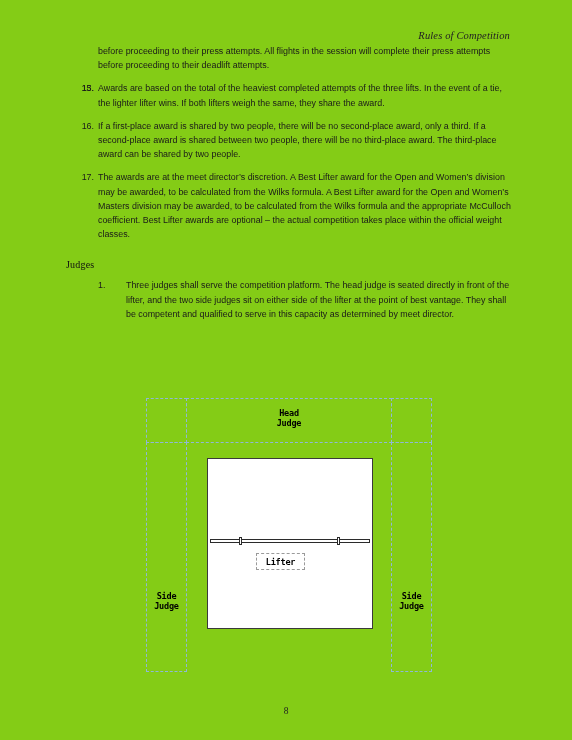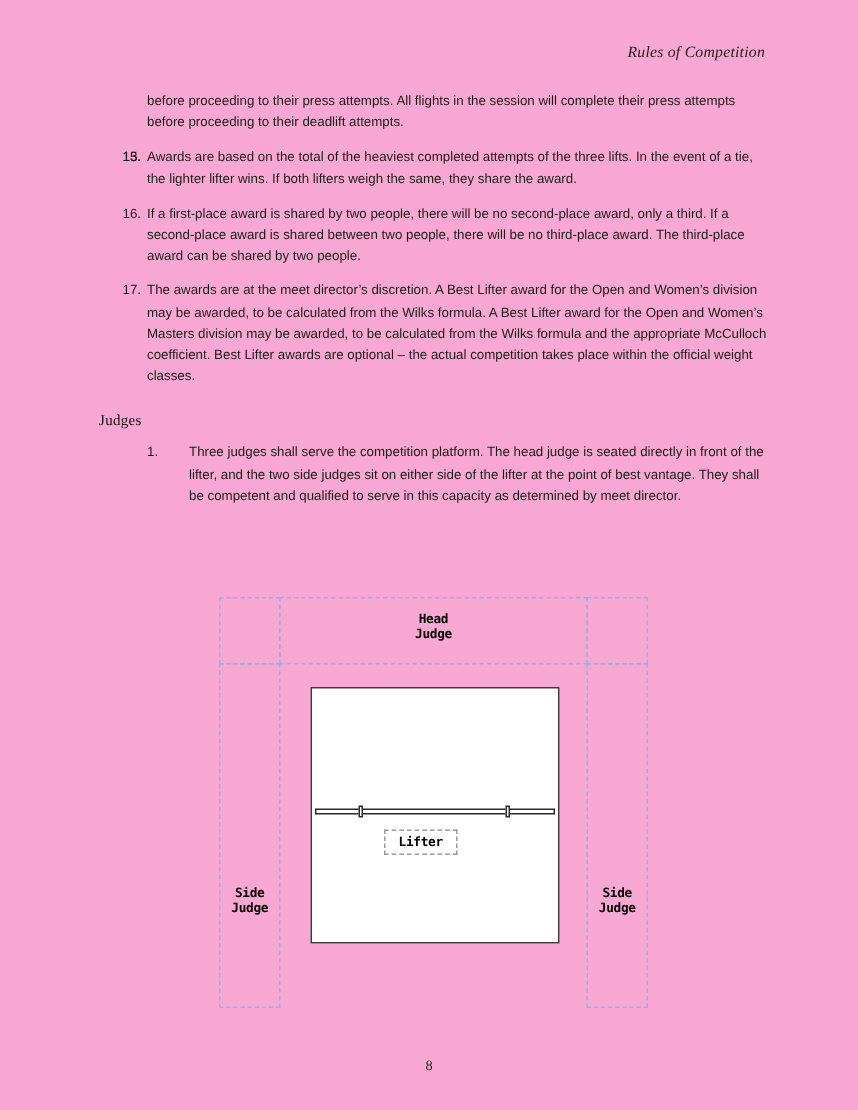--- a/index.html
+++ b/index.html
@@ -13,40 +13,40 @@
     position: relative;
     font-family: "Liberation Sans", sans-serif;
     color: #1a1a1a;
     overflow: hidden;
   }
 
   
   .page {
     position: absolute;
     inset: 0;
-    background: #f9a8d4;
+    background: #84cc16;
   }
 
   
   .running-header {
     position: absolute;
     top: 30px;
     right: 62px;
     font-family: "Liberation Serif", serif;
     font-style: italic;
     font-size: 10.5px;
     color: #222;
     letter-spacing: 0.15px;
   }
 
   
   .content {
     position: absolute;
     left: 0;
-    top: 60px;
+    top: 44px;
     width: 572px;
   }
 
   .lead-para {
     margin: 0 0 9px 0;
     padding: 0 56px 0 98px;
     font-size: 8.9px;
     line-height: 14.2px;
     text-align: left;
     color: #1a1a1a;

